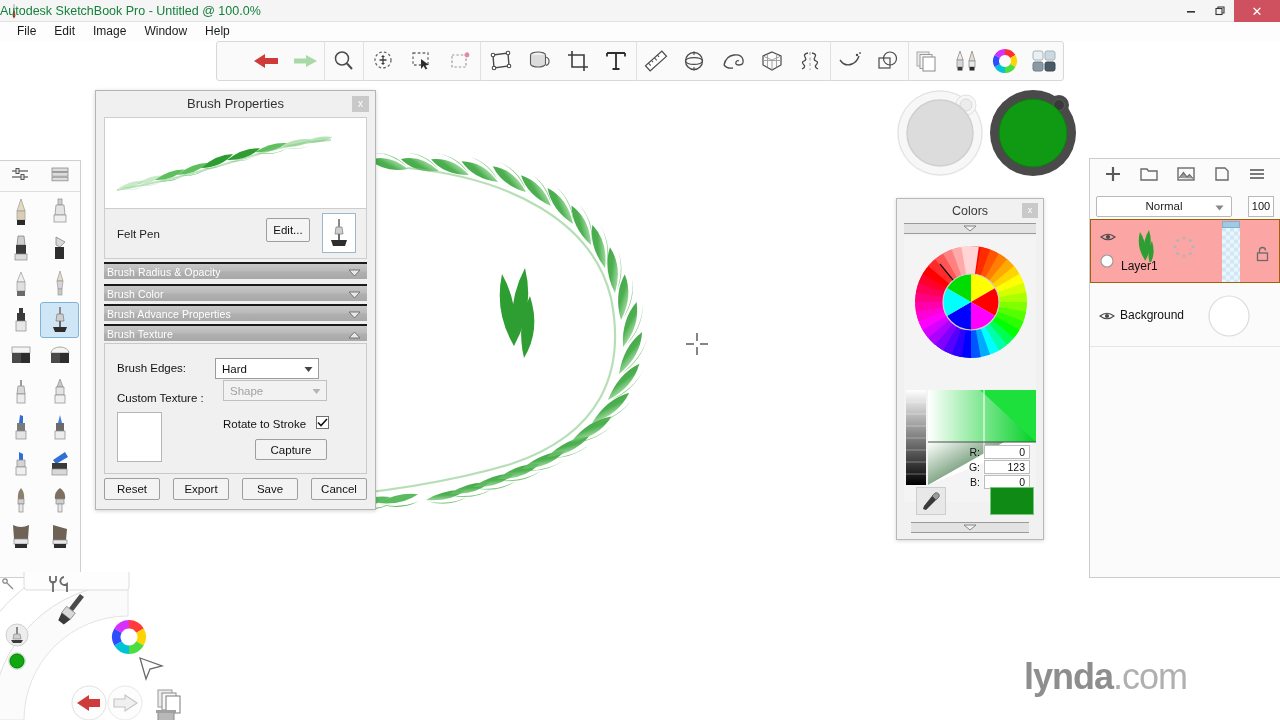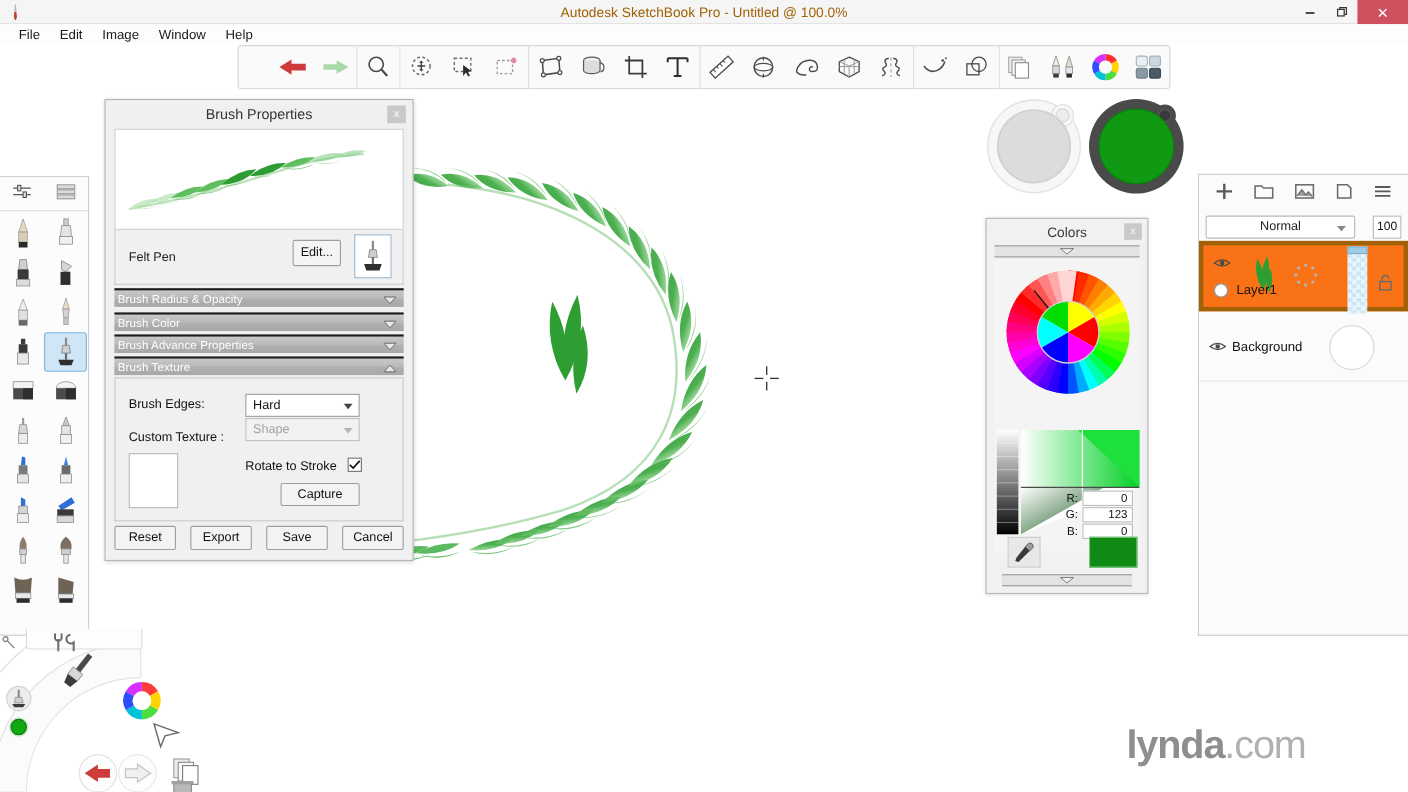--- a/index.html
+++ b/index.html
@@ -10,21 +10,21 @@
   }
   #app { position: relative; width: 1280px; height: 720px; background: #ffffff; }
 
   
   .titlebar {
     position: absolute; left: 0; top: 0; width: 1280px; height: 22px;
     background: #f5f5f5; border-bottom: 1px solid #e2e2e2;
   }
   .title-text {
     position: absolute; left: 0; top: 0; width: 1280px; line-height: 22px;
-    text-align: center; font-size: 12.5px; color: #a16207;
+    text-align: left; font-size: 12.5px; color: #15803d;
   }
   .app-logo {
     position: absolute; left: 6px; top: 3px; width: 16px; height: 16px;
   }
   .winbtns { position: absolute; right: 0; top: 0; height: 22px; display: flex; }
   .winbtn {
     width: 29px; height: 22px; display: flex; align-items: center; justify-content: center;
     font-size: 11px; color: #333;
   }
   .winbtn.close { width: 46px; background: #cf5160; color: #fff; font-size: 13px; }
@@ -181,21 +181,21 @@
   .blend-combo {
     flex: 1; height: 21px; background: #fff; border: 1px solid #b9b9b9; border-radius: 2px;
     display: flex; align-items: center; justify-content: center; position: relative;
     font-size: 11.5px; color: #222;
   }
   .opacity-box {
     width: 26px; height: 21px; border: 1px solid #b9b9b9; background: #fff;
     display: flex; align-items: center; justify-content: center; font-size: 11px; color: #111;
   }
   .lay-row { height: 64px; position: relative; border-bottom: 1px solid #e6e6e6; }
-  .lay-row.sel { background: #f97316; border: 4px solid #a16207; }
+  .lay-row.sel { background: #fca5a5; border: 1px solid #a16207; }
   .lay-name { position: absolute; left: 30px; bottom: 9px; font-size: 12px; color: #111; }
 
   
   .wm {
     position: absolute; left: 1024px; top: 656px; font-size: 36px; letter-spacing: -1px;
   }
   .wm b { color: #8e8e8e; font-weight: bold; }
   .wm span { color: #b0b0b0; font-weight: normal; }
 
   
@@ -834,21 +834,21 @@
     </div>
     <div class="sec" style="margin-top:3px">
       <span class="sec-label">Brush Texture</span>
       <svg class="sec-chev" width="13" height="8" viewBox="0 0 13 8">
           <path d="M6.5 1 L12 7 L1 7 Z" fill="#e8e8e8" stroke="#6a6a6a" stroke-width=".9"></path>
         </svg>
     </div>
 
     <div class="texpanel">
       <span class="fld-label" style="left:12px; top:18px;">Brush Edges:</span>
-      <div class="combo" style="left:118px; top:14px; width:104px;">
+      <div class="combo" style="left:110px; top:14px; width:104px;">
         <span>Hard</span>
         <svg class="combo-arrow" width="9" height="7" viewBox="0 0 9 7">
             <path d="M.5 1 L8.5 1 L4.5 6 Z" fill="#444"></path>
           </svg>
       </div>
 
       <span class="fld-label" style="left:12px; top:48px;">Custom Texture :</span>
       <div class="combo dis" style="left:118px; top:36px; width:104px;">
         <span>Shape</span>
         <svg class="combo-arrow" width="9" height="7" viewBox="0 0 9 7">

